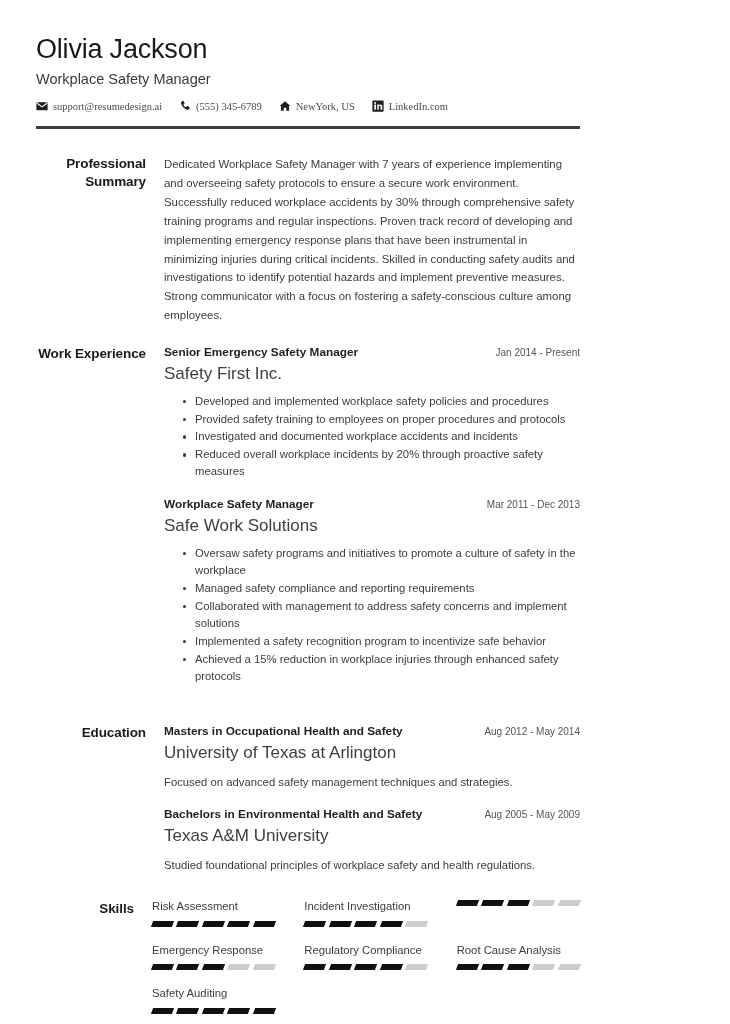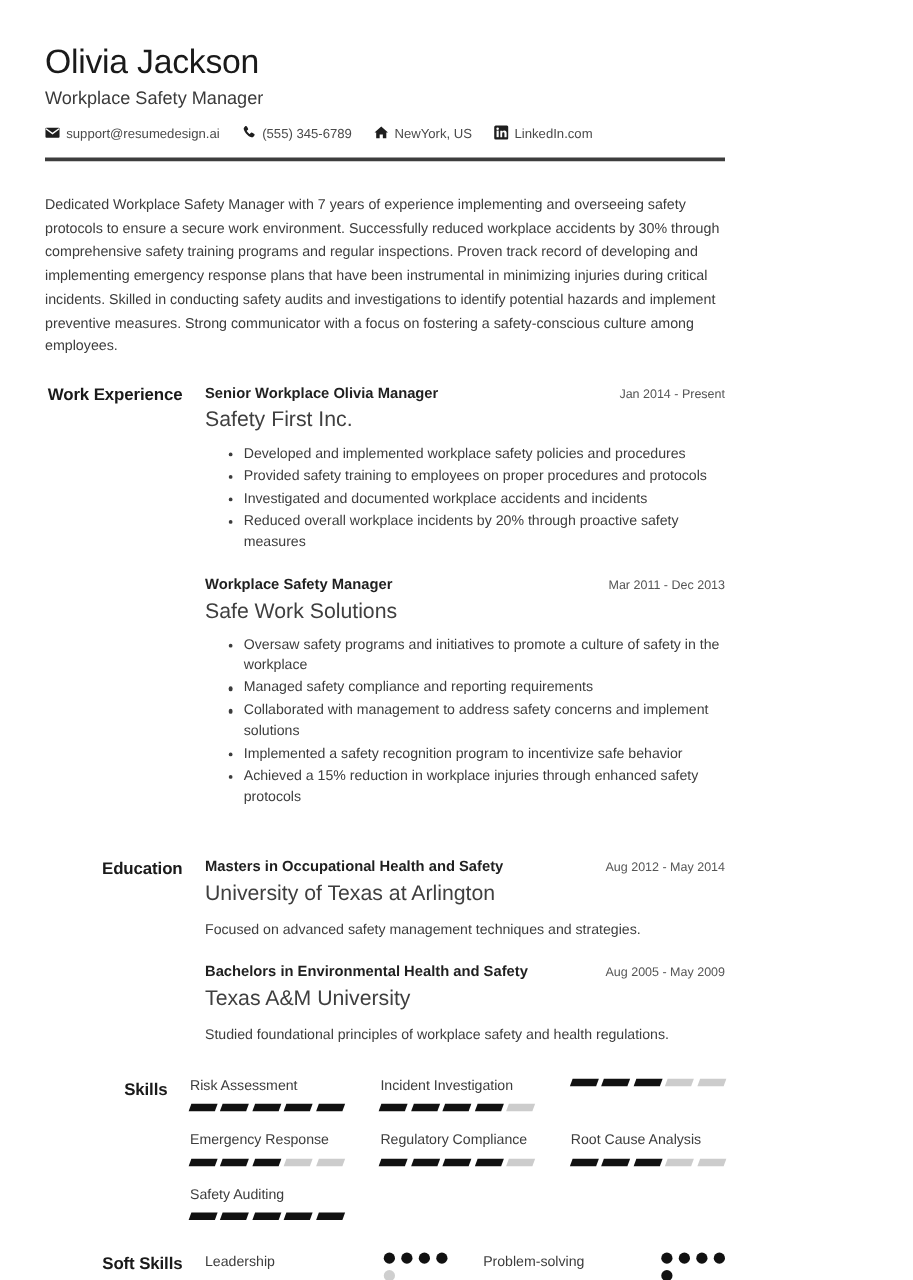--- a/index.html
+++ b/index.html
@@ -38,21 +38,21 @@
     display: flex;
     align-items: center;
     gap: 17px;
     font-size: 10.5px;
     color: #4a4a4a;
     flex-wrap: wrap;
   }
   .contact-item { display: flex; align-items: center; gap: 5px; white-space: nowrap; }
   .contact-item .ci { display: inline-flex; align-items: center; justify-content: center; width: 12px; height: 12px; flex: 0 0 12px; }
   .contact-item .ci svg { display: block; }
-  .contact-text { line-height: 1; position: relative; top: 0.5px; }
+  .contact-text { line-height: 1; position: relative; top: 0.5px; font-family: Liberation Serif, serif; }
 
   .hr {
     margin: 14px 36px 0 36px;
     height: 3px;
     background: #3d3d3d;
   }
 
   
   .section {
     display: flex;
@@ -256,31 +256,32 @@
         </span>
         <span class="contact-text">LinkedIn.com</span>
       </div>
 
     </div>
   </div>
 
   <div class="hr"></div>
 
   <div class="section" id="summary-section">
+    <div class="sec-label">Professional Summary</div>
     <div class="sec-body">
       <p class="summary-text">Dedicated Workplace Safety Manager with 7 years of experience implementing and overseeing safety protocols to ensure a secure work environment. Successfully reduced workplace accidents by 30% through comprehensive safety training programs and regular inspections. Proven track record of developing and implementing emergency response plans that have been instrumental in minimizing injuries during critical incidents. Skilled in conducting safety audits and investigations to identify potential hazards and implement preventive measures. Strong communicator with a focus on fostering a safety-conscious culture among employees.</p>
     </div>
   </div>
 
   <div class="section" id="experience-section">
     <div class="sec-label">Work Experience</div>
     <div class="sec-body" id="experience-body">
         <div class="entry">
           <div class="entry-head">
-            <div class="entry-role">Senior Workplace Olivia Manager</div>
+            <div class="entry-role">Senior Emergency Safety Manager</div>
             <div class="entry-date">Jan 2014 - Present</div>
           </div>
           <div class="entry-org">Safety First Inc.</div>
           <ul class="bullets">
             <li>Developed and implemented workplace safety policies and procedures</li>
             <li>Provided safety training to employees on proper procedures and protocols</li>
             <li>Investigated and documented workplace accidents and incidents</li>
             <li>Reduced overall workplace incidents by 20% through proactive safety measures</li>
           </ul>
         </div>

